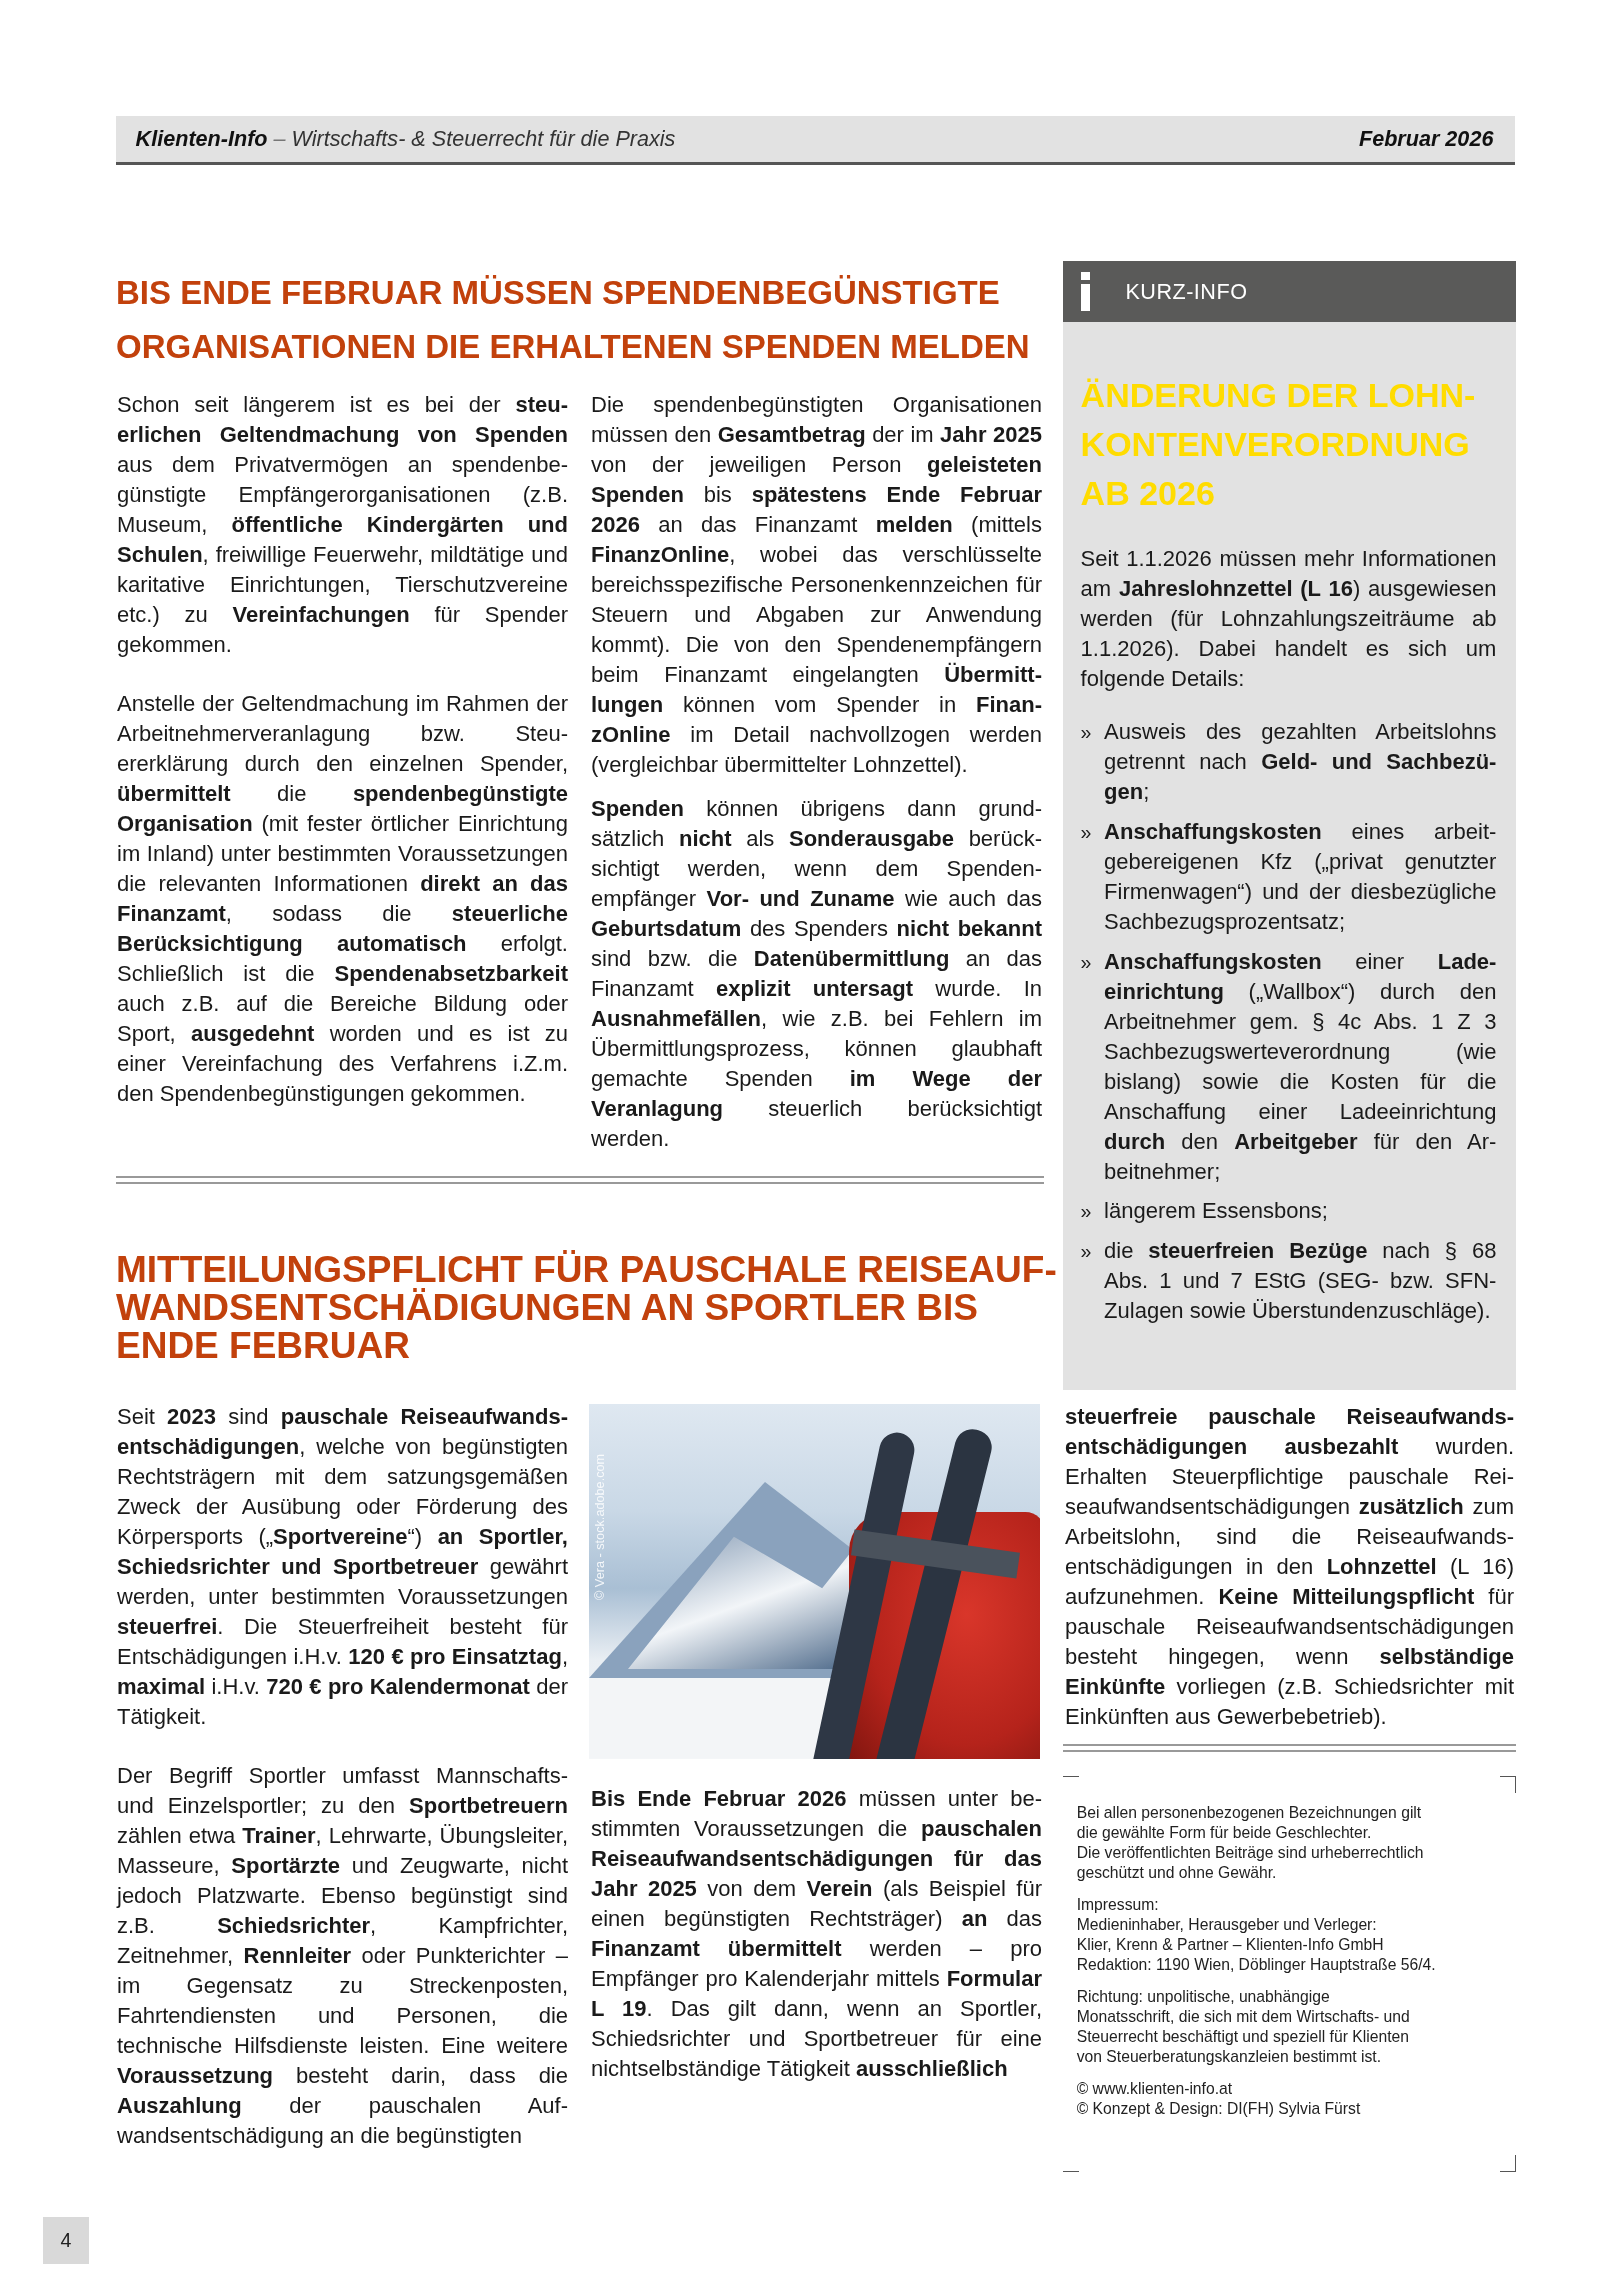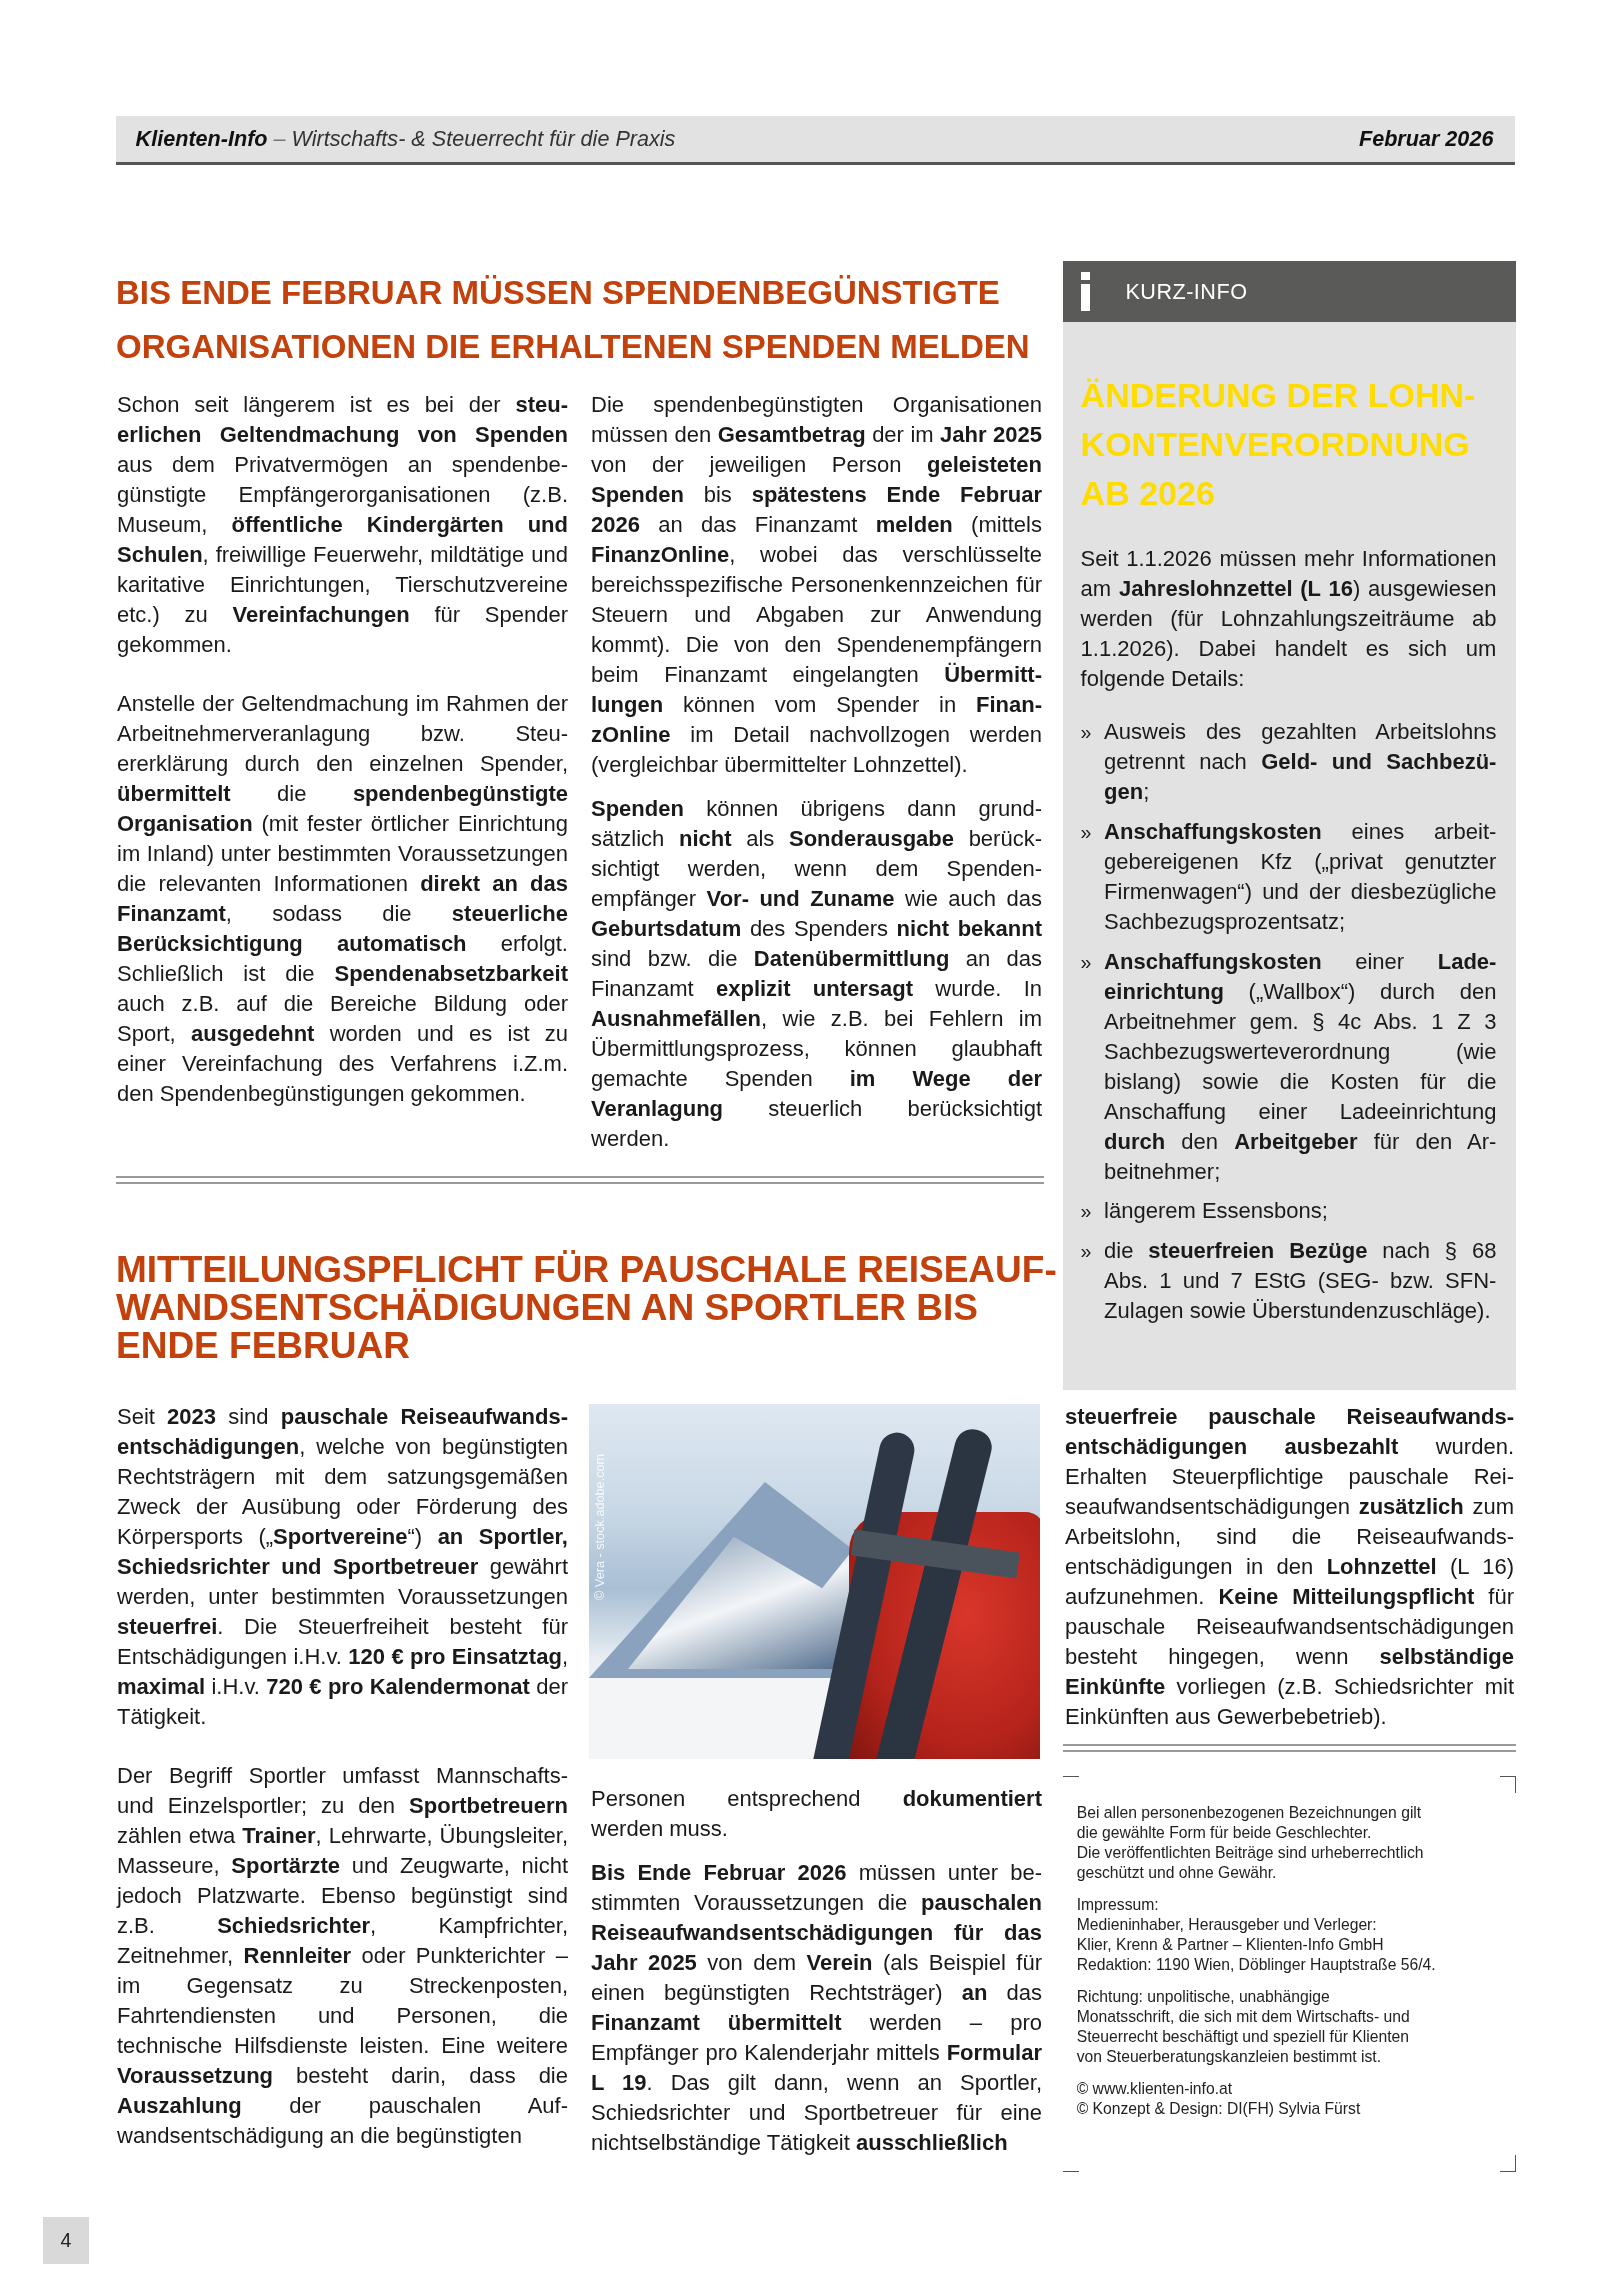--- a/index.html
+++ b/index.html
@@ -116,21 +116,20 @@
   <div class="mtn2"></div>
   <div class="snow"></div>
   <div class="pack"></div>
   <div class="ski1"></div>
   <div class="ski2"></div>
   <div class="strap"></div>
   <span class="credit">© Vera - stock.adobe.com</span>
 </div>
 
 <div class="col c4">
-  <p class="tight" style="margin-bottom:13.7px"><span>Personen entsprechend </span><b>dokumentiert</b><span> werden muss.</span></p>
   <p><b>Bis Ende Februar 2026</b><span> müssen unter be­stimmten Voraussetzungen die </span><b>pauscha­len Reiseaufwandsentschädigungen für das Jahr 2025</b><span> von dem </span><b>Verein</b><span> (als Beispiel für einen begünstigten Rechtsträger) </span><b>an</b><span> das </span><b>Finanzamt übermittelt</b><span> werden – pro Empfänger pro Kalenderjahr mittels </span><b>For­mular L 19</b><span>. Das gilt dann, wenn an Sportler, Schiedsrichter und Sportbetreuer für eine nichtselbständige Tätigkeit </span><b>ausschließlich</b></p>
 </div>
 
 <div class="col c5">
   <p><b>steuerfreie pauschale Reiseaufwands­entschädigungen ausbezahlt</b><span> wurden. Erhalten Steuerpflichtige pauschale Rei­seaufwandsentschädigungen </span><b>zusätzlich</b><span> zum Arbeitslohn, sind die Reiseaufwands­entschädigungen in den </span><b>Lohnzettel</b><span> (L 16) aufzunehmen. </span><b>Keine Mitteilungspflicht</b><span> für pauschale Reiseaufwandsentschädi­gungen besteht hingegen, wenn </span><b>selbstän­dige Einkünfte</b><span> vorliegen (z.B. Schiedsrich­ter mit Einkünften aus Gewerbebetrieb).</span></p>
 </div>
 
 <div class="divider d2"></div>
 
 <div class="impressum">

